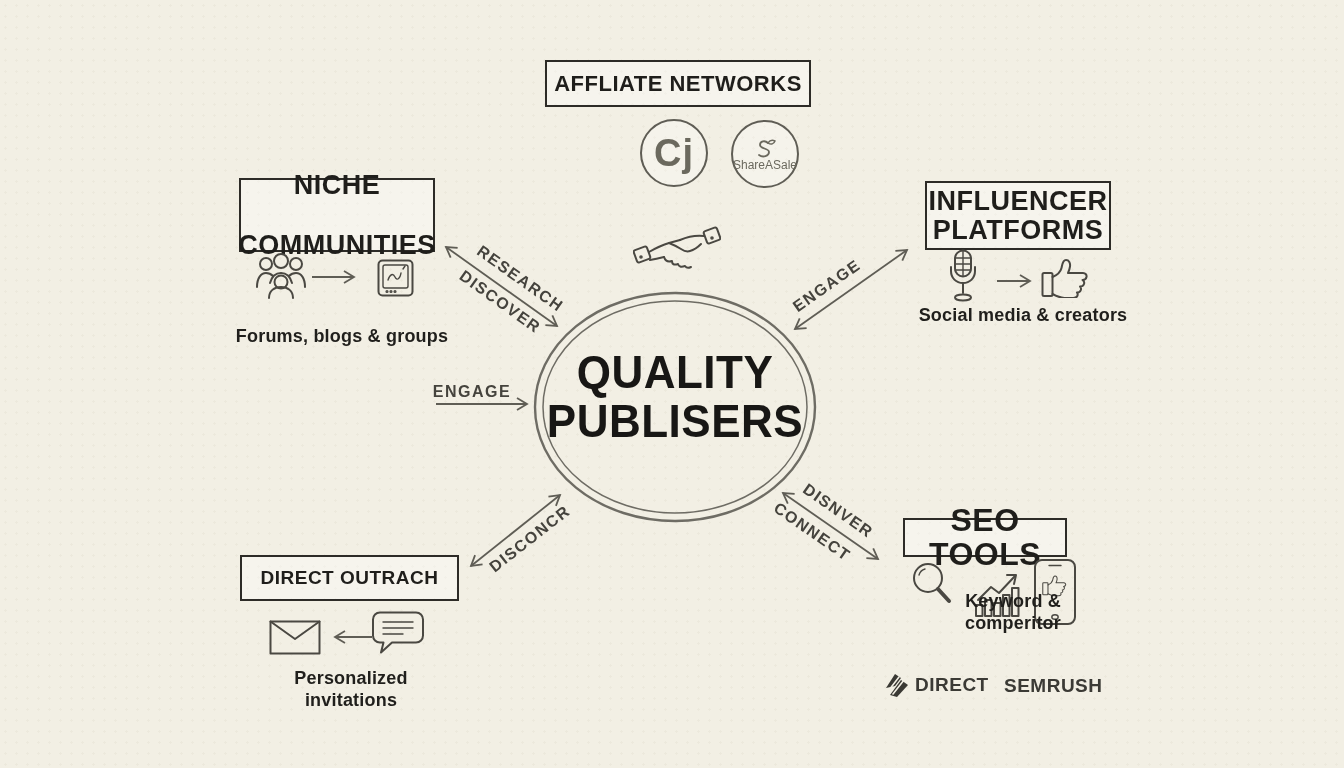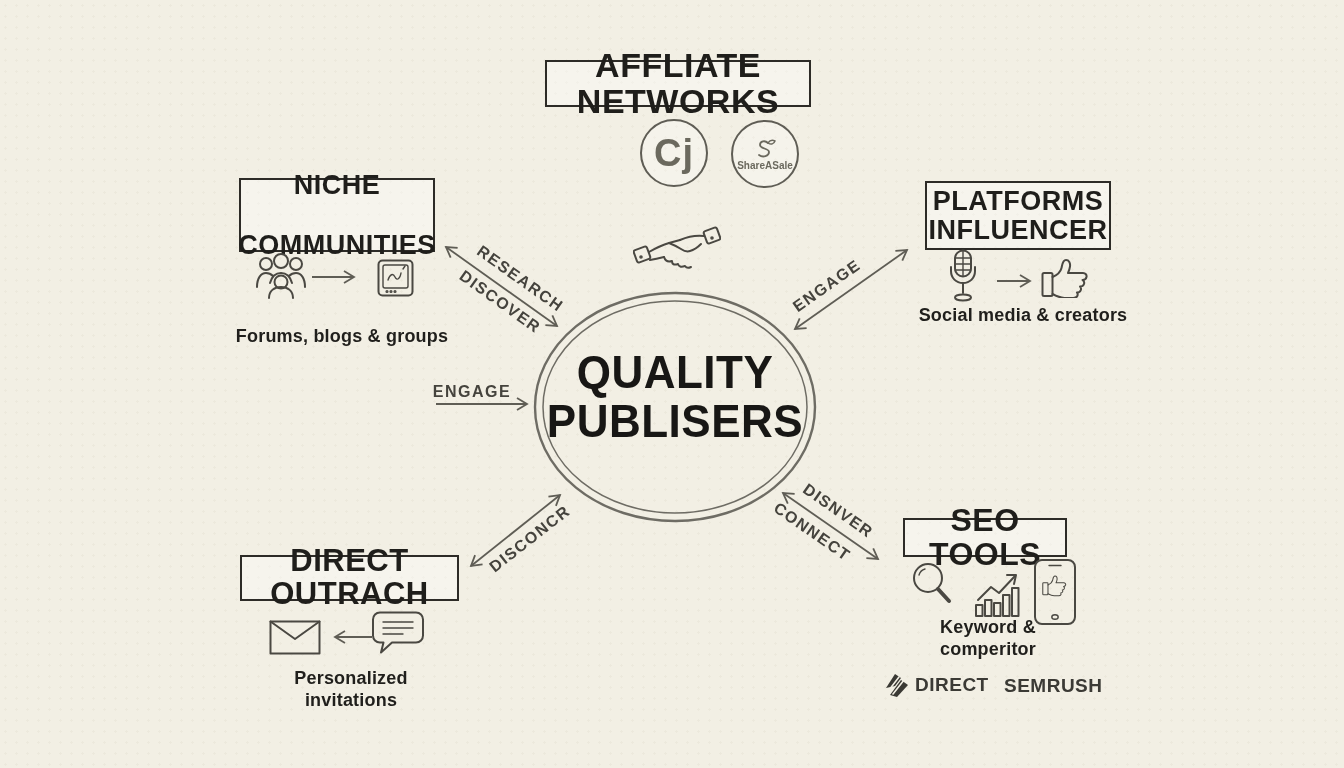--- a/index.html
+++ b/index.html
@@ -9,24 +9,24 @@
     background-image:radial-gradient(rgba(120,108,84,0.05) 1px, transparent 1.3px);
     background-size:11px 11px;
     font-family:"Liberation Sans",sans-serif;color:#232220;
   }
   .abs{position:absolute;}
   .titlebox{
     position:absolute;border:2px solid #2d2b27;background:rgba(255,255,255,0.35);
     display:flex;flex-direction:column;align-items:center;justify-content:center;
     font-weight:bold;color:#1f1e1b;text-align:center;letter-spacing:0.5px;line-height:1.05;
   }
-  .box-affiliate{left:545px;top:60px;width:262px;height:43px;font-size:34px;justify-content:center;}
+  .box-affiliate{left:545px;top:60px;width:262px;height:43px;font-size:22px;justify-content:center;}
   .box-niche{left:239px;top:178px;width:192px;height:70px;font-size:27px;gap:31px;}
   .box-influencer{left:925px;top:181px;width:182px;height:65px;font-size:27px;}
-  .box-direct{left:240px;top:555px;width:215px;height:42px;font-size:31px;}
+  .box-direct{left:240px;top:555px;width:215px;height:42px;font-size:19px;}
   .box-seo{left:903px;top:518px;width:160px;height:35px;font-size:32px;}
   .caption{
     position:absolute;font-weight:bold;font-size:18px;color:#201f1c;
     text-align:center;line-height:22px;letter-spacing:0.2px;
   }
   .center-title{
     position:absolute;left:535px;width:280px;text-align:center;
     font-weight:bold;color:#181715;font-size:44px;letter-spacing:0.5px;line-height:46px;
     transform:scaleY(1.05);
   }
@@ -34,21 +34,21 @@
     position:absolute;font-weight:bold;font-size:16px;letter-spacing:1.5px;
     color:#45433d;white-space:nowrap;
   }
   .logo-circle{
     position:absolute;border:2.5px solid #5f5d55;border-radius:50%;
     display:flex;flex-direction:column;align-items:center;justify-content:center;
     background:rgba(255,255,255,0.25);
   }
   .awin-text{font-weight:bold;font-size:17px;color:#34322e;letter-spacing:0.5px;line-height:16px;}
   .cj-text{font-weight:bold;font-size:38px;color:#6b695e;letter-spacing:1px;}
-  .sas-text{font-weight:bold;font-size:10px;color:#6b695e;line-height:9px;}
+  .sas-text{font-weight:normal;font-size:12px;color:#6b695e;line-height:9px;}
   .brand-text{position:absolute;font-weight:bold;font-size:19px;color:#3b3a35;letter-spacing:0.5px;}
   svg.icon{position:absolute;}
   svg.icon *{stroke:#4a4842;fill:none;stroke-width:2;stroke-linecap:round;stroke-linejoin:round;}
   svg.icon .fillme{fill:#3a3934;stroke:none;}
   svg.icon .thin{stroke-width:1.4;}
   svg.icon .thick{stroke-width:4;}
 </style>
 </head>
 <body>
 
@@ -131,22 +131,22 @@
     <path d="M11,21 c2,-6 5,-7 7,-3 c2,4 5,2 6,-4" class="thin"></path>
     <path d="M26,10 l2,-3" class="thin"></path>
     <circle cx="10" cy="32.5" r="0.9" class="thin"></circle>
     <circle cx="14" cy="32.5" r="0.9" class="thin"></circle>
     <circle cx="18" cy="32.5" r="0.9" class="thin"></circle>
   </svg>
 
   <div class="caption" style="left:230px;top:305px;width:224px;margin-top:20px;">Forums, blogs &amp; groups</div>
 
   <div class="titlebox box-influencer">
+    <span>INFLUENCER</span>
     <span>PLATFORMS</span>
-    <span>INFLUENCER</span>
   </div>
 
   <svg class="icon" style="left:947px;top:249px;" width="32" height="54" viewBox="0 0 32 54">
     <rect x="8" y="1.5" width="16" height="26" rx="8"></rect>
     <path d="M8,9 h16 M8,15 h16 M8,21 h16 M16,2 v25" class="thin"></path>
     <path d="M4,18 v4 c0,7 5,12 12,12 c7,0 12,-5 12,-12 v-4"></path>
     <path d="M16,35 v9"></path>
     <ellipse cx="16" cy="48.5" rx="8" ry="3"></ellipse>
   </svg>
 
@@ -199,21 +199,21 @@
   <svg class="icon" style="left:1032px;top:558px;" width="48" height="70" viewBox="0 0 48 70">
     <rect x="3" y="2" width="40" height="64" rx="7"></rect>
     <path d="M17,7.5 h12" class="thin"></path>
     <ellipse cx="23" cy="59" rx="3.2" ry="2.2" class="thin"></ellipse>
     <g transform="translate(10,16) scale(0.52)">
       <rect x="1.5" y="17" width="10" height="23" rx="1.5"></rect>
       <path d="M11.5,21 c5,-2 8,-5 9,-9 c0.7,-3 1,-8 4.5,-8 c3,0 4.5,3 4,6.5 c-0.5,3.5 -2,6.5 -2,6.5 h15 c2.5,0 4,2 3.5,4 c-0.4,1.8 -2,3 -4,3 c1.5,1 2,2.6 1.5,4 c-0.6,1.7 -2,2.6 -4,2.6 c1,1 1.3,2.4 0.7,3.7 c-0.6,1.5 -2,2.2 -3.8,2.2 c0.8,1 1,2.3 0.4,3.4 c-0.7,1.3 -2,2 -4,2 h-9 c-4.5,0 -8,-1.8 -11.8,-3.9"></path>
     </g>
   </svg>
 
-  <div class="caption" style="left:915px;top:616px;width:146px;">
+  <div class="caption" style="left:915px;top:590px;width:146px;text-align:right;">
     <div>Keyword &amp;</div>
     <div>comperitor</div>
   </div>
 
   <svg class="icon" style="left:883px;top:671px;" width="28" height="28" viewBox="0 0 28 28">
     <path class="fillme" d="M3,17 L12,3 L18,7 L12,15 Z"></path>
     <path class="fillme" d="M7,24 L18,9 L25,14 L14,26 Z"></path>
     <path d="M6,19 l10,-13 M10,23 l11,-14" style="stroke:#f2efe4;stroke-width:1.6;"></path>
   </svg>
   <span class="brand-text" style="left:915px;top:674px;">DIRECT</span>

